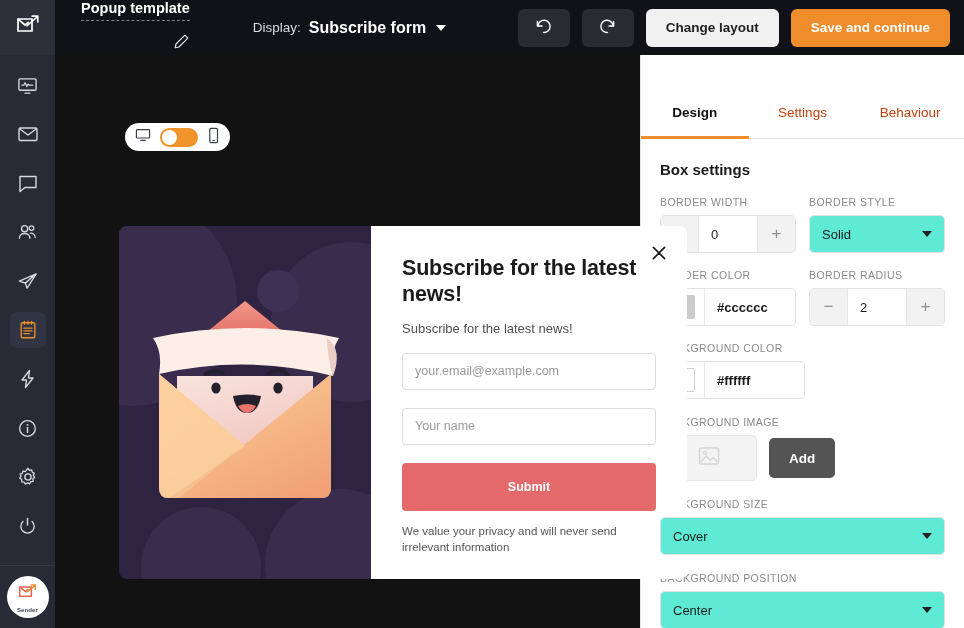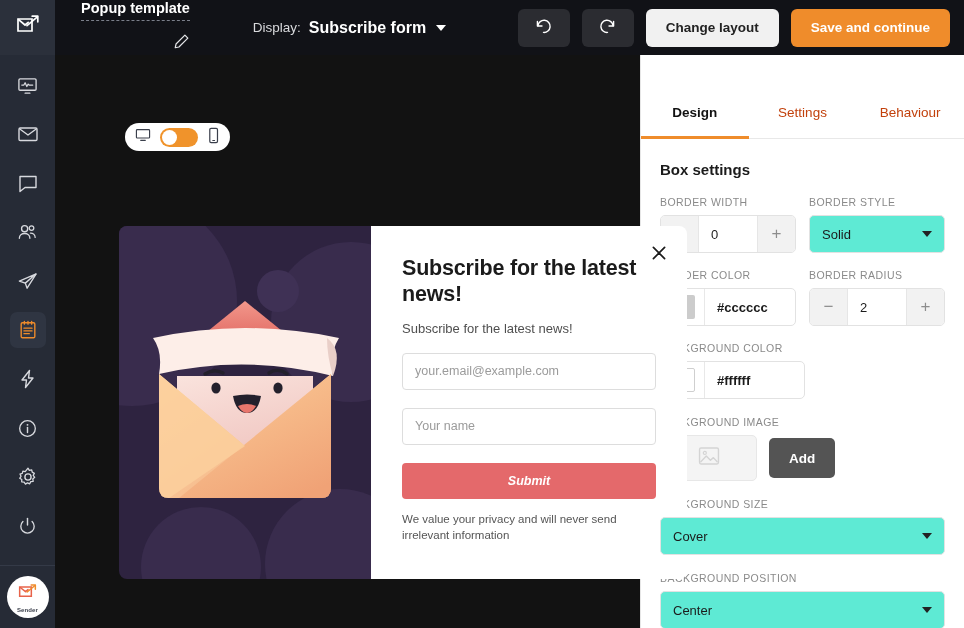--- a/index.html
+++ b/index.html
@@ -106,24 +106,23 @@
     font-size:21.5px; font-weight:bold; color:#1b1b1b; line-height:1.2; letter-spacing:-.2px;
     margin-bottom:13px;
   }
   .pp-sub { font-size:13px; color:#4f4f4f; margin-bottom:17px; }
   .pp-input {
     width:100%; height:37px; border:1px solid #ddd; border-radius:4px;
     padding:0 12px; font-size:12.5px; color:#9b9b9b; display:flex; align-items:center;
     margin-bottom:18px; background:#fff; font-family:"Liberation Sans", sans-serif; cursor:text;text-align:center;
   }
   .pp-submit {
-    width:100%; height:36px; background:#e4696b; color:#fff; border:none; border-radius:4px;
+    width:100%; height:48px; background:#e4696b; color:#fff; border:none; border-radius:4px;
     font-size:12.5px; font-weight:bold; cursor:pointer; margin-bottom:12px;
     font-family:"Liberation Sans", sans-serif;
-    font-style:italic;
   }
   .pp-note { font-size:11.5px; color:#555; line-height:1.45; }
 
   
   .panel {
     width:324px; flex:0 0 324px; background:#fff; display:flex; flex-direction:column;
     border-left:1px solid #e6e6e6;
   }
   .tabs { display:flex; height:52px; border-bottom:1px solid #e8e8e8; flex:0 0 52px;margin-top:32px; }
   .tab {

